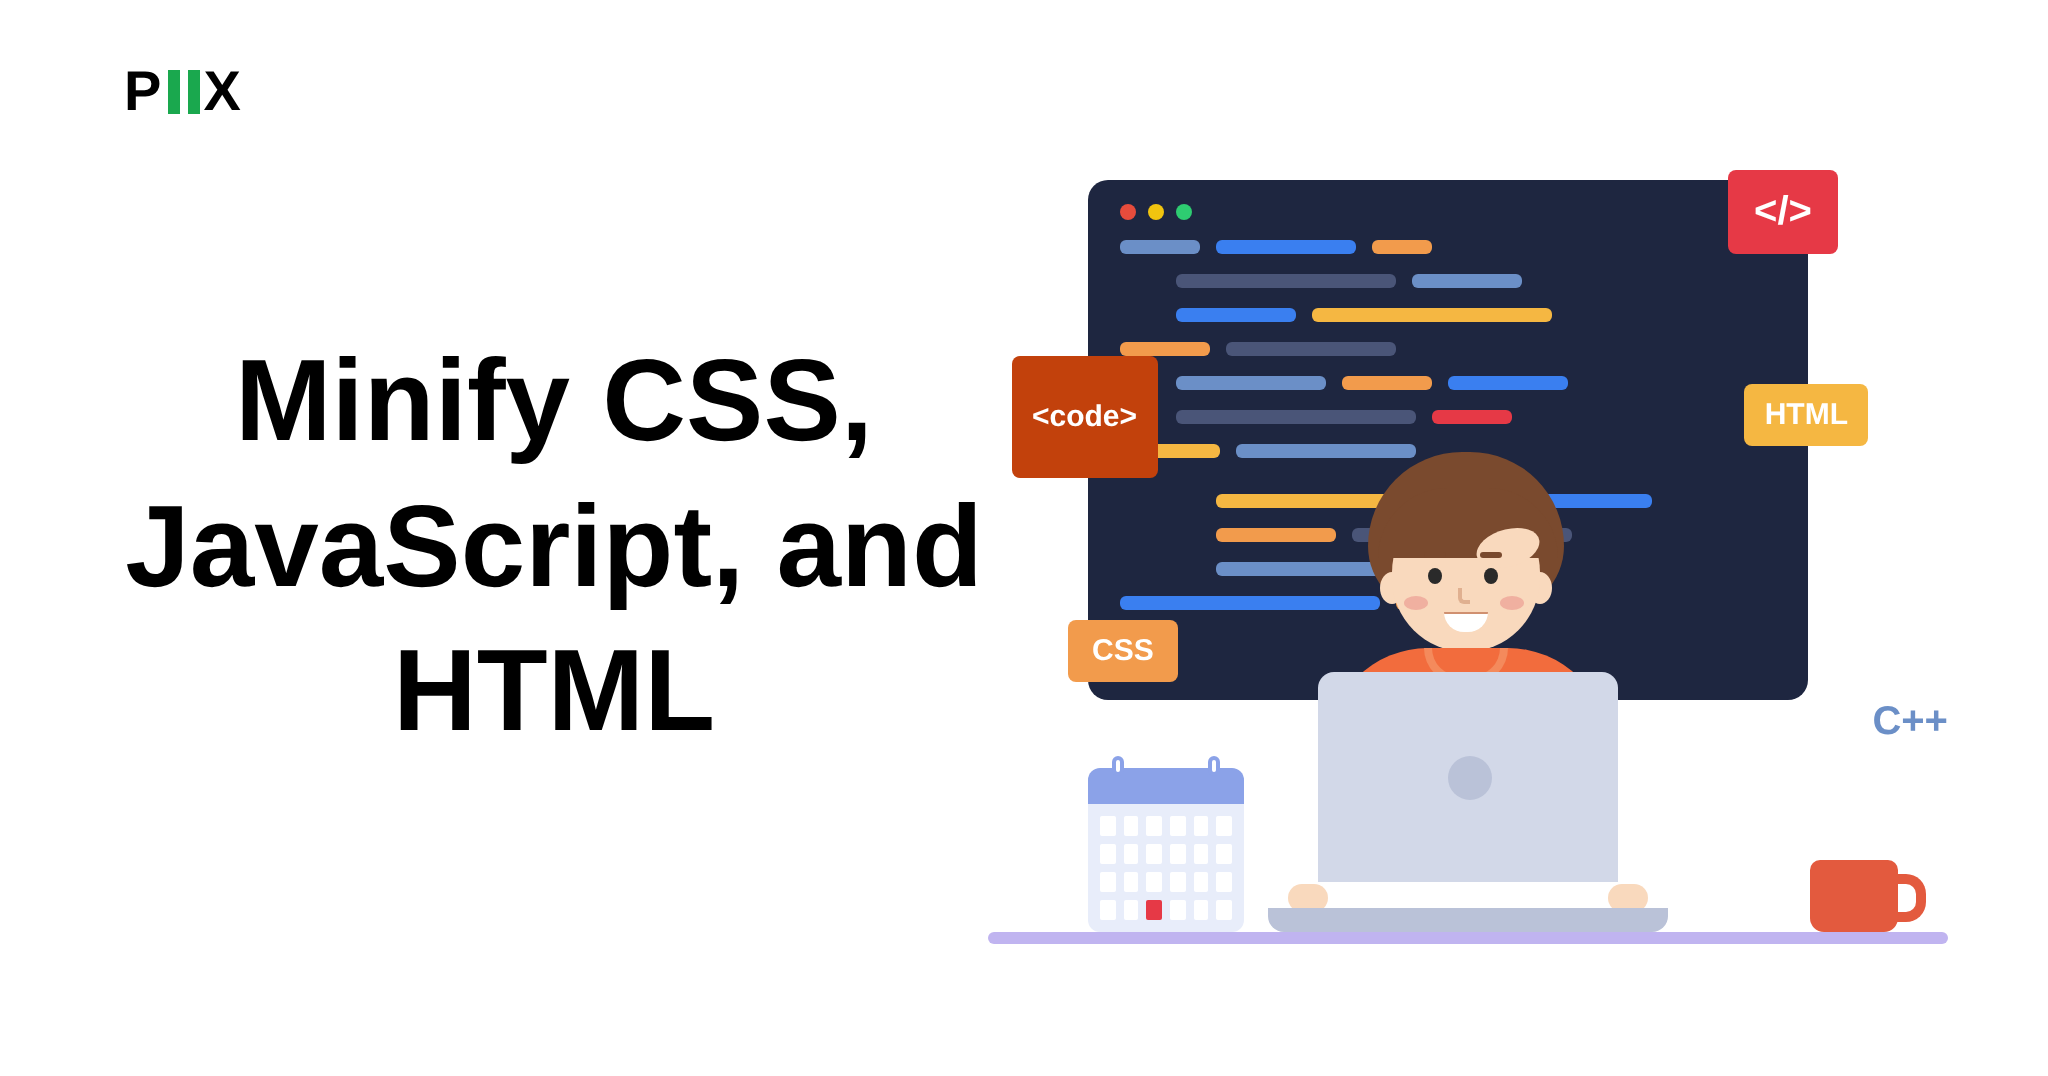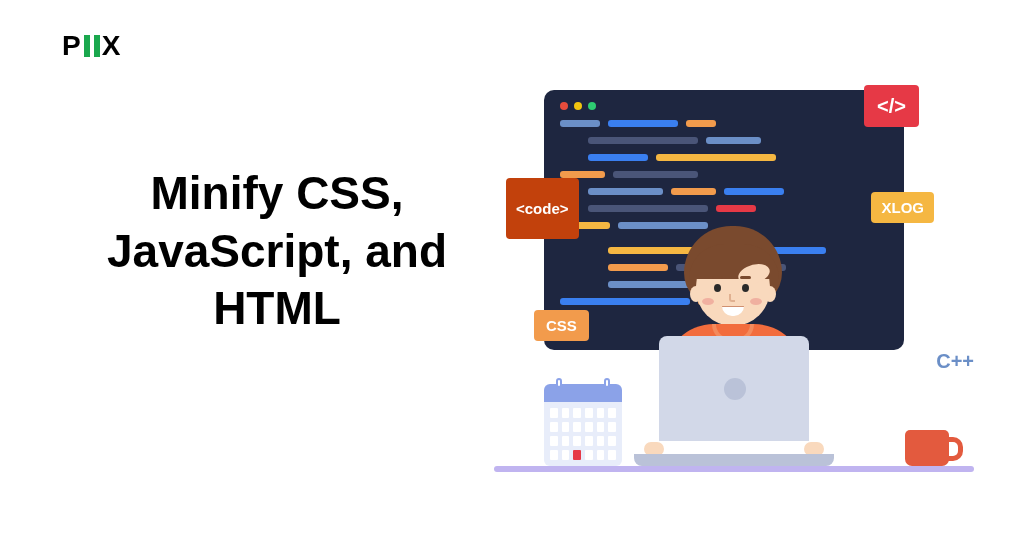--- a/index.html
+++ b/index.html
@@ -28,21 +28,21 @@
       height: 22px;
       background: #1aa84e;
       margin: 0 2px;
       vertical-align: middle;
     }
     .headline {
       position: absolute;
       top: 165px;
       left: 62px;
       width: 430px;
-      font-size: 46px;
+      font-size: 58px;
       font-weight: 900;
       line-height: 1.25;
       color: #000;
       text-align: center;
     }
     .illustration {
       position: absolute;
       right: 60px;
       top: 70px;
       width: 460px;
@@ -353,21 +353,21 @@
         <span class="seg" style="width:40px;background:transparent"></span>
         <span class="seg" style="width:90px;background:#6b8fc7"></span>
       </div>
     <div class="code-line">
         <span class="seg" style="width:130px;background:#3a7ff0"></span>
         <span class="seg" style="width:45px;background:#f29b4c"></span>
       </div>
 
     <div class="tag-slash">&lt;/&gt;</div>
     <div class="tag-code">&lt;code&gt;</div>
-    <div class="tag-html">XLOG</div>
+    <div class="tag-html">HTML</div>
     <div class="tag-css">CSS</div>
   </div>
 
   <div class="tag-cpp">C++</div>
 
   <div class="person">
     <div class="body-shirt"></div>
     <div class="hair"></div>
     <div class="ear left"></div>
     <div class="ear right"></div>

